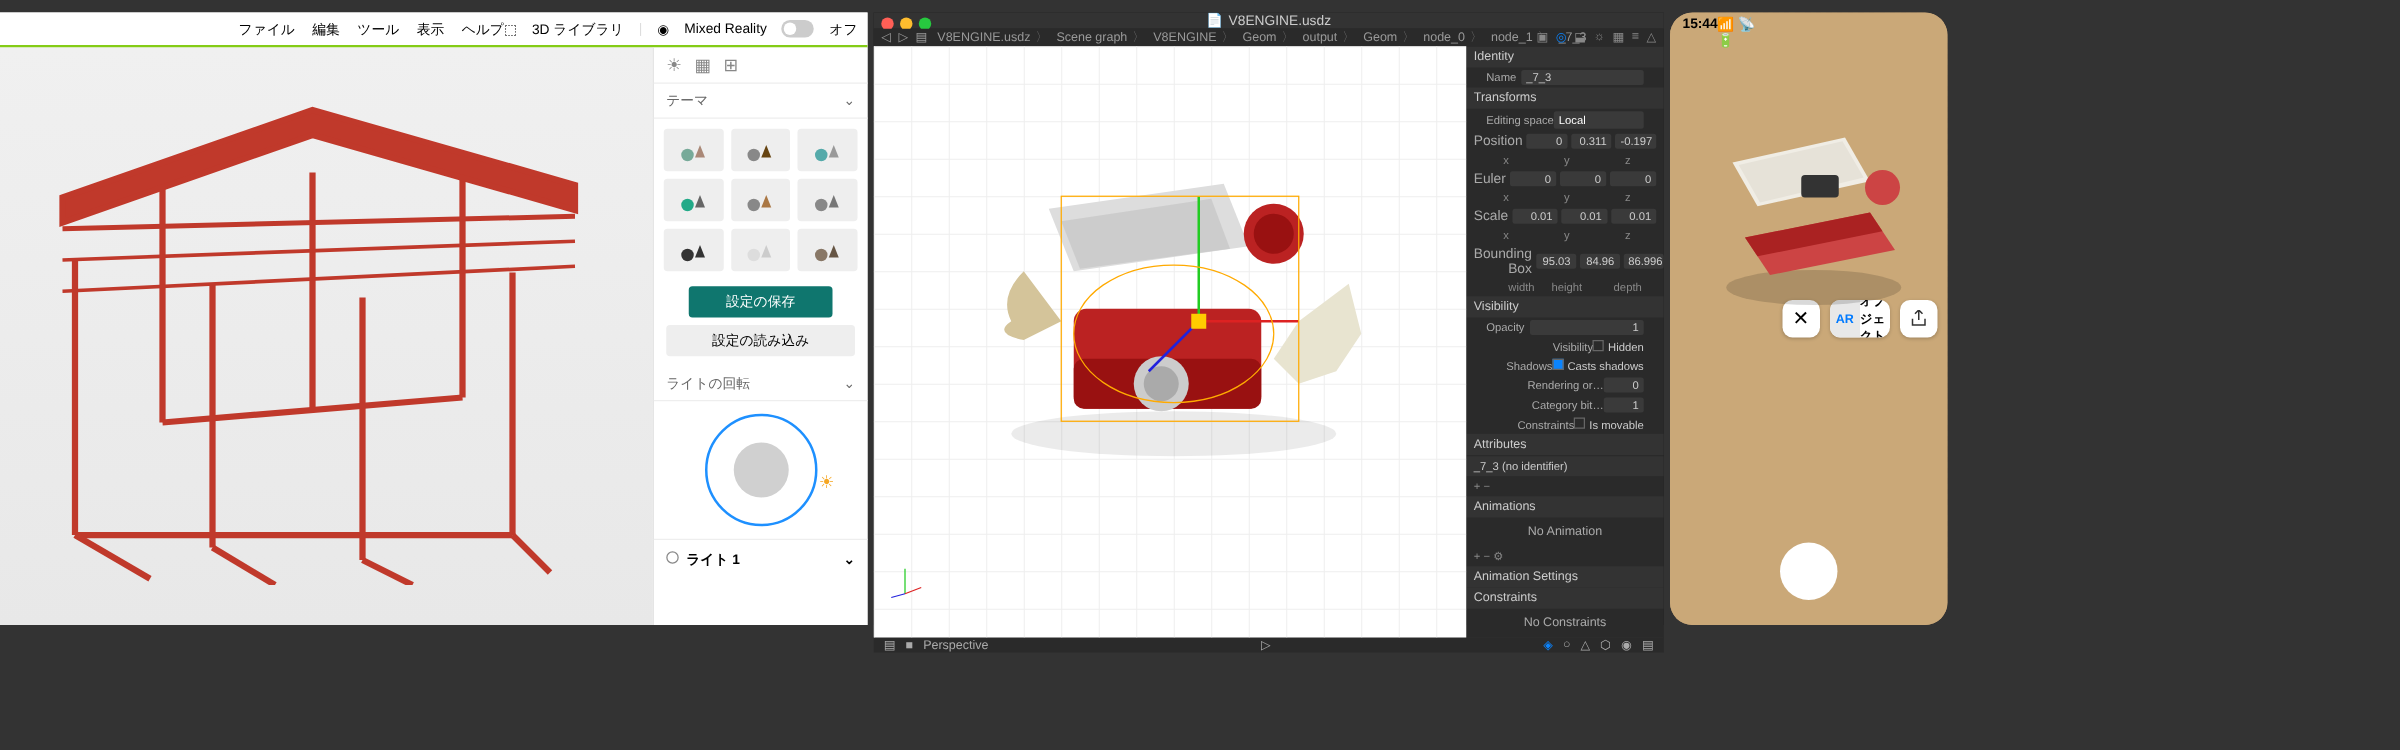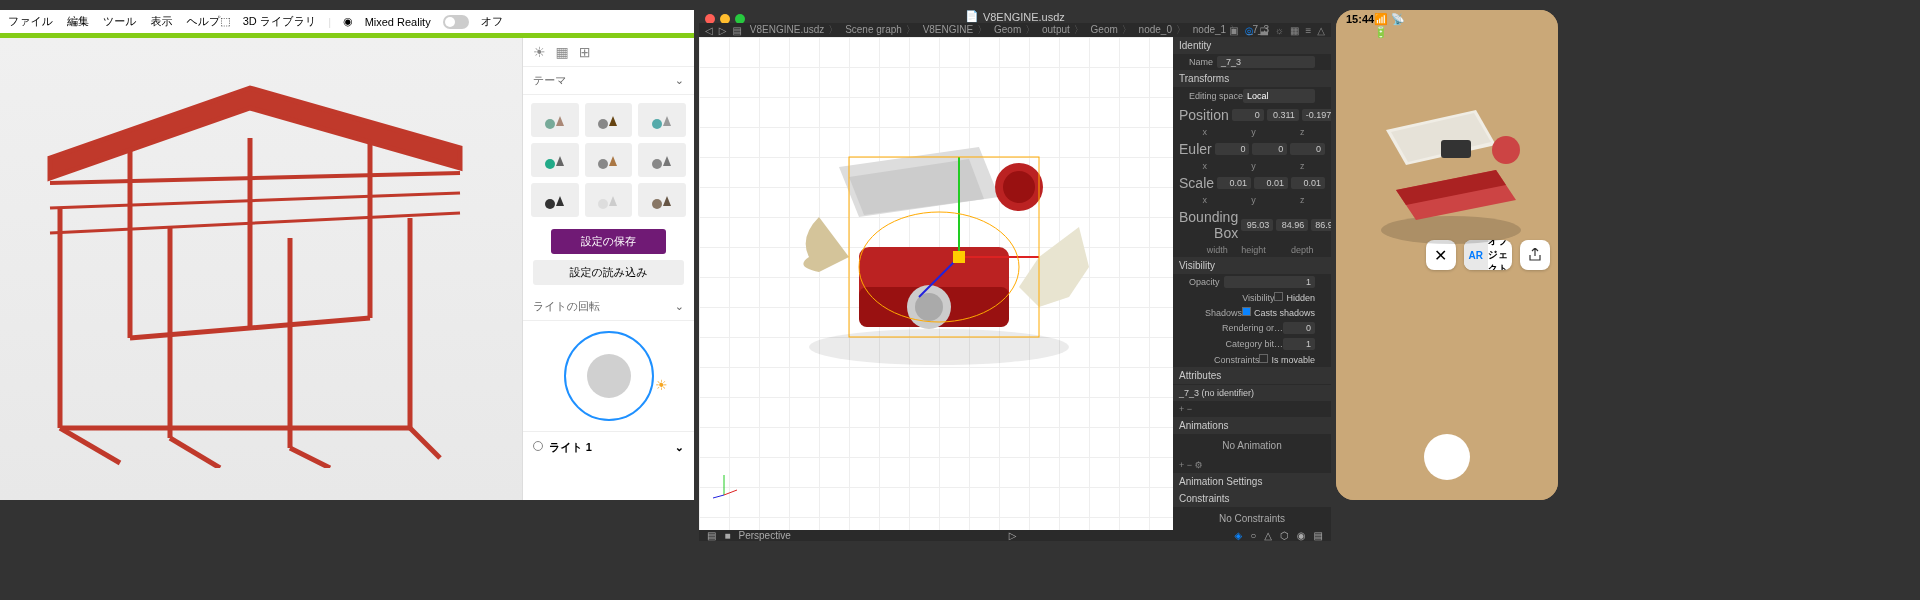--- a/index.html
+++ b/index.html
@@ -1,33 +1,33 @@
 <!DOCTYPE html>
 <html><head>
 <meta charset="utf-8">
 <style>
 * { margin: 0; padding: 0; box-sizing: border-box; font-family: -apple-system, BlinkMacSystemFont, "Segoe UI", sans-serif; }
 body { width: 1920px; height: 600px; display: flex; background: #333; overflow: hidden; }
 .app1 { width: 694px; height: 490px; background: #f5f5f5; display: flex; flex-direction: column; margin: 10px 5px 0 0; }
-.app1-menubar { height: 28px; background: #fff; display: flex; align-items: center; padding: 0 8px; font-size: 11px; border-bottom: 5px solid #84cc16; justify-content: flex-start; }
+.app1-menubar { height: 28px; background: #fff; display: flex; align-items: center; padding: 0 8px; font-size: 11px; border-bottom: 2px solid #84cc16; justify-content: flex-end; }
 .app1-menuleft { display: flex; gap: 14px; }
 .app1-menuright { display: flex; gap: 12px; align-items: center; }
 .toggle { width: 26px; height: 14px; border-radius: 7px; background: #ccc; position: relative; }
 .toggle::after { content:''; position:absolute; width:10px; height:10px; border-radius:50%; background:#fff; top:2px; left:2px; }
 .app1-body { flex: 1; display: flex; }
 .app1-viewport { flex: 1; background: linear-gradient(180deg,#f0f0f0,#e8e8e8); position: relative; overflow:hidden; }
 .app1-sidebar { width: 172px; background: #fff; border-left: 1px solid #ddd; display: flex; flex-direction: column; font-size: 11px; }
 .sb-icons { display:flex; gap:10px; padding:6px 10px; border-bottom:1px solid #eee; }
 .sb-icons span{ font-size:14px; color:#888; }
 .sb-title { font-size:14px; padding:8px 10px; }
 .sb-section { padding:6px 10px; display:flex; justify-content:space-between; align-items:center; border-bottom:1px solid #eee; color:#666; }
 .themes { display:grid; grid-template-columns:repeat(3,1fr); gap:6px; padding:8px; }
 .theme { height:34px; background:#eee; border-radius:3px; display:flex; align-items:center; justify-content:center; }
 .theme svg{width:26px;height:20px;}
-.btn-primary{margin:4px 28px; padding:5px; text-align:center; background:#701a75; color:#fff; border-radius:3px; font-size:11px;}
+.btn-primary{margin:4px 28px; padding:5px; text-align:center; background:#0f766e; color:#fff; border-radius:3px; font-size:11px;}
 .btn-secondary{margin:2px 10px 8px; padding:5px; text-align:center; background:#eee; border-radius:3px; font-size:11px;}
 .dial-wrap{padding:10px; display:flex; justify-content:center; border-bottom:1px solid #eee;}
 .dial{width:90px;height:90px;border:2px solid #1e90ff;border-radius:50%;display:flex;align-items:center;justify-content:center;position:relative;}
 .dial-inner{width:44px;height:44px;background:#d0d0d0;border-radius:50%;}
 .sun{position:absolute;right:-16px;top:44px;color:#f5a623;font-size:14px;}
 .app1-light{padding:8px 10px;display:flex;justify-content:space-between;align-items:center;font-weight:bold;}
 .radio{width:10px;height:10px;border:1px solid #888;border-radius:50%;margin-right:6px;display:inline-block;}
 
 .structure{position:absolute;left:10px;top:30px;}
 
@@ -44,21 +44,21 @@
 .app2-viewport{flex:1;background:#fff;position:relative;overflow:hidden;}
 .grid{position:absolute;inset:0;background-image:linear-gradient(#eee 1px,transparent 1px),linear-gradient(90deg,#eee 1px,transparent 1px);background-size:30px 30px;}
 .axis3d{position:absolute;bottom:30px;left:10px;width:30px;height:30px;}
 .app2-bottombar{height:22px;background:#2a2a2a;display:flex;align-items:center;padding:0 8px;gap:8px;font-size:10px;color:#aaa;justify-content:space-between;}
 .app2-inspector{width:158px;background:#2a2a2a;display:flex;flex-direction:column;overflow:hidden;font-size:9px;}
 .ins-header{background:#333;padding:3px 6px;font-size:10px;color:#ccc;}
 .ins-row{display:flex;justify-content:flex-end;padding:2px 16px;align-items:center;}
 .ins-row label{color:#aaa;font-size:9px;}
 .ins-val{background:#3a3a3a;padding:1px 4px;border-radius:2px;min-width:32px;text-align:right;font-size:9px;}
 .ins-row3{display:grid;grid-template-columns:auto 1fr 1fr 1fr;gap:3px;padding:2px 6px;align-items:center;}
-.ins-row3 label{color:#aaa;font-size:14px;text-align:right;}
+.ins-row3 label{color:#aaa;font-size:11px;text-align:right;}
 .select-local{background:#3a3a3a;padding:2px 4px;border-radius:2px;color:#fff;flex:1;margin-left:0;}
 .checkbox{width:9px;height:9px;border:1px solid #666;display:inline-block;margin-right:3px;}
 .checkbox.checked{background:#0a84ff;}
 .attr-item{padding:3px 6px;background:#333;margin-top:1px;}
 .plusminus{padding:3px 6px;color:#888;}
 .center-text{text-align:center;padding:6px;color:#aaa;font-size:10px;}
 
 .engine{position:absolute;left:80px;top:80px;}
 
 .app3 { width: 222px; height: 490px; background: #caa878; display: flex; flex-direction: row; margin: 10px 0 0 0; position:relative; border-radius:18px; overflow:hidden;}

